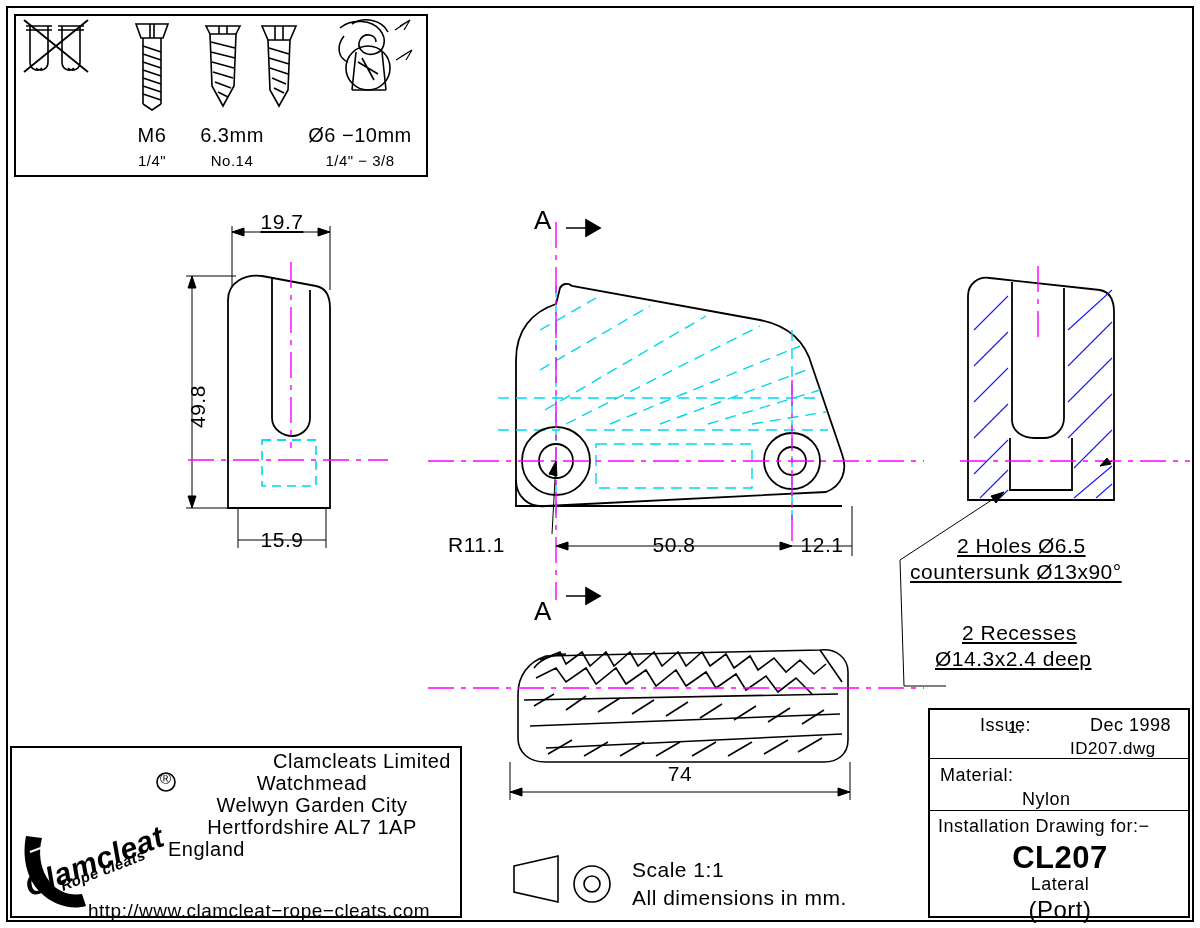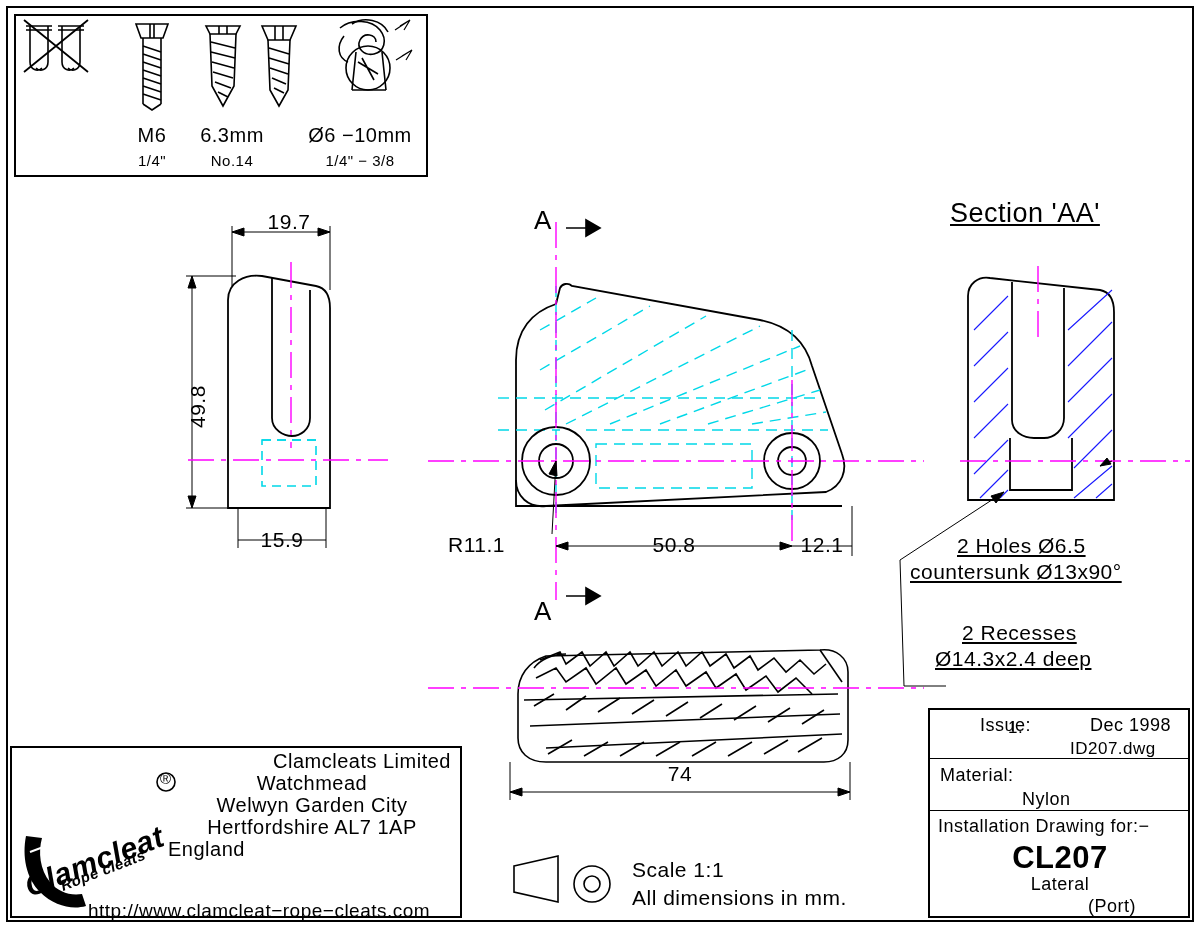--- a/index.html
+++ b/index.html
@@ -263,23 +263,22 @@
 
   <div class="txt c" style="left:152px; top:124px; font-size:20px;">M6</div>
   <div class="txt c" style="left:152px; top:152px; font-size:15px;">1/4"</div>
 
   <div class="txt c" style="left:232px; top:124px; font-size:20px;">6.3mm</div>
   <div class="txt c" style="left:232px; top:152px; font-size:15px;">No.14</div>
 
   <div class="txt c" style="left:360px; top:124px; font-size:20px;">Ø6 −10mm</div>
   <div class="txt c" style="left:360px; top:152px; font-size:15px;">1/4" − 3/8</div>
 
-  <div class="txt u" style="left:950px; top:198px; font-size:27px;">Section 'AA'</div>
-
-  <div class="txt c" style="left:289px; top:210px; font-size:21px;">19.7</div>
+
+  <div class="txt c" style="left:282px; top:210px; font-size:21px;text-decoration:underline;">19.7</div>
 
   <div class="txt rot90" style="left:186px; top:428px; font-size:21px;">49.8</div>
 
   <div class="txt c" style="left:282px; top:528px; font-size:21px;">15.9</div>
 
   <div class="txt" style="left:448px; top:533px; font-size:21px;">R11.1</div>
 
   <div class="txt c" style="left:674px; top:533px; font-size:21px;">50.8</div>
 
   <div class="txt c" style="left:822px; top:533px; font-size:21px;">12.1</div>
@@ -305,21 +304,21 @@
   <div class="txt" style="left:1008px; top:718px; font-size:17px;">1.</div>
   <div class="txt" style="left:1090px; top:715px; font-size:18px;">Dec 1998</div>
   <div class="txt" style="left:1070px; top:739px; font-size:17px;">ID207.dwg</div>
 
   <div class="txt" style="left:940px; top:765px; font-size:18px;">Material:</div>
   <div class="txt" style="left:1022px; top:789px; font-size:18px;">Nylon</div>
 
   <div class="txt" style="left:938px; top:816px; font-size:18px;">Installation Drawing for:−</div>
   <div class="txt c" style="left:1060px; top:840px; font-size:31px; font-weight:bold;">CL207</div>
   <div class="txt c" style="left:1060px; top:874px; font-size:18px;">Lateral</div>
-  <div class="txt c" style="left:1112px; top:896px; font-size:18px;">(Port)</div>
+  <div class="txt c" style="left:1060px; top:896px; font-size:24px;">(Port)</div>
 
   <div class="box" style="left:10px; top:746px; width:452px; height:172px;"></div>
 
   <div class="txt" style="left:20px; top:872px; font-size:30px; font-weight:bold; font-style:italic; transform:rotate(-21deg); transform-origin:0 0;">Clamcleat</div>
   <div class="txt" style="left:160px; top:770px; font-size:15px;">®</div>
   <div class="txt" style="left:58px; top:878px; font-size:15px; font-weight:bold; font-style:italic; transform:rotate(-21deg); transform-origin:0 0;">Rope cleats</div>
 
   <div class="txt c" style="left:362px; top:750px; font-size:20px;">Clamcleats Limited</div>
   <div class="txt c" style="left:312px; top:772px; font-size:20px;">Watchmead</div>
   <div class="txt c" style="left:312px; top:794px; font-size:20px;">Welwyn Garden City</div>

